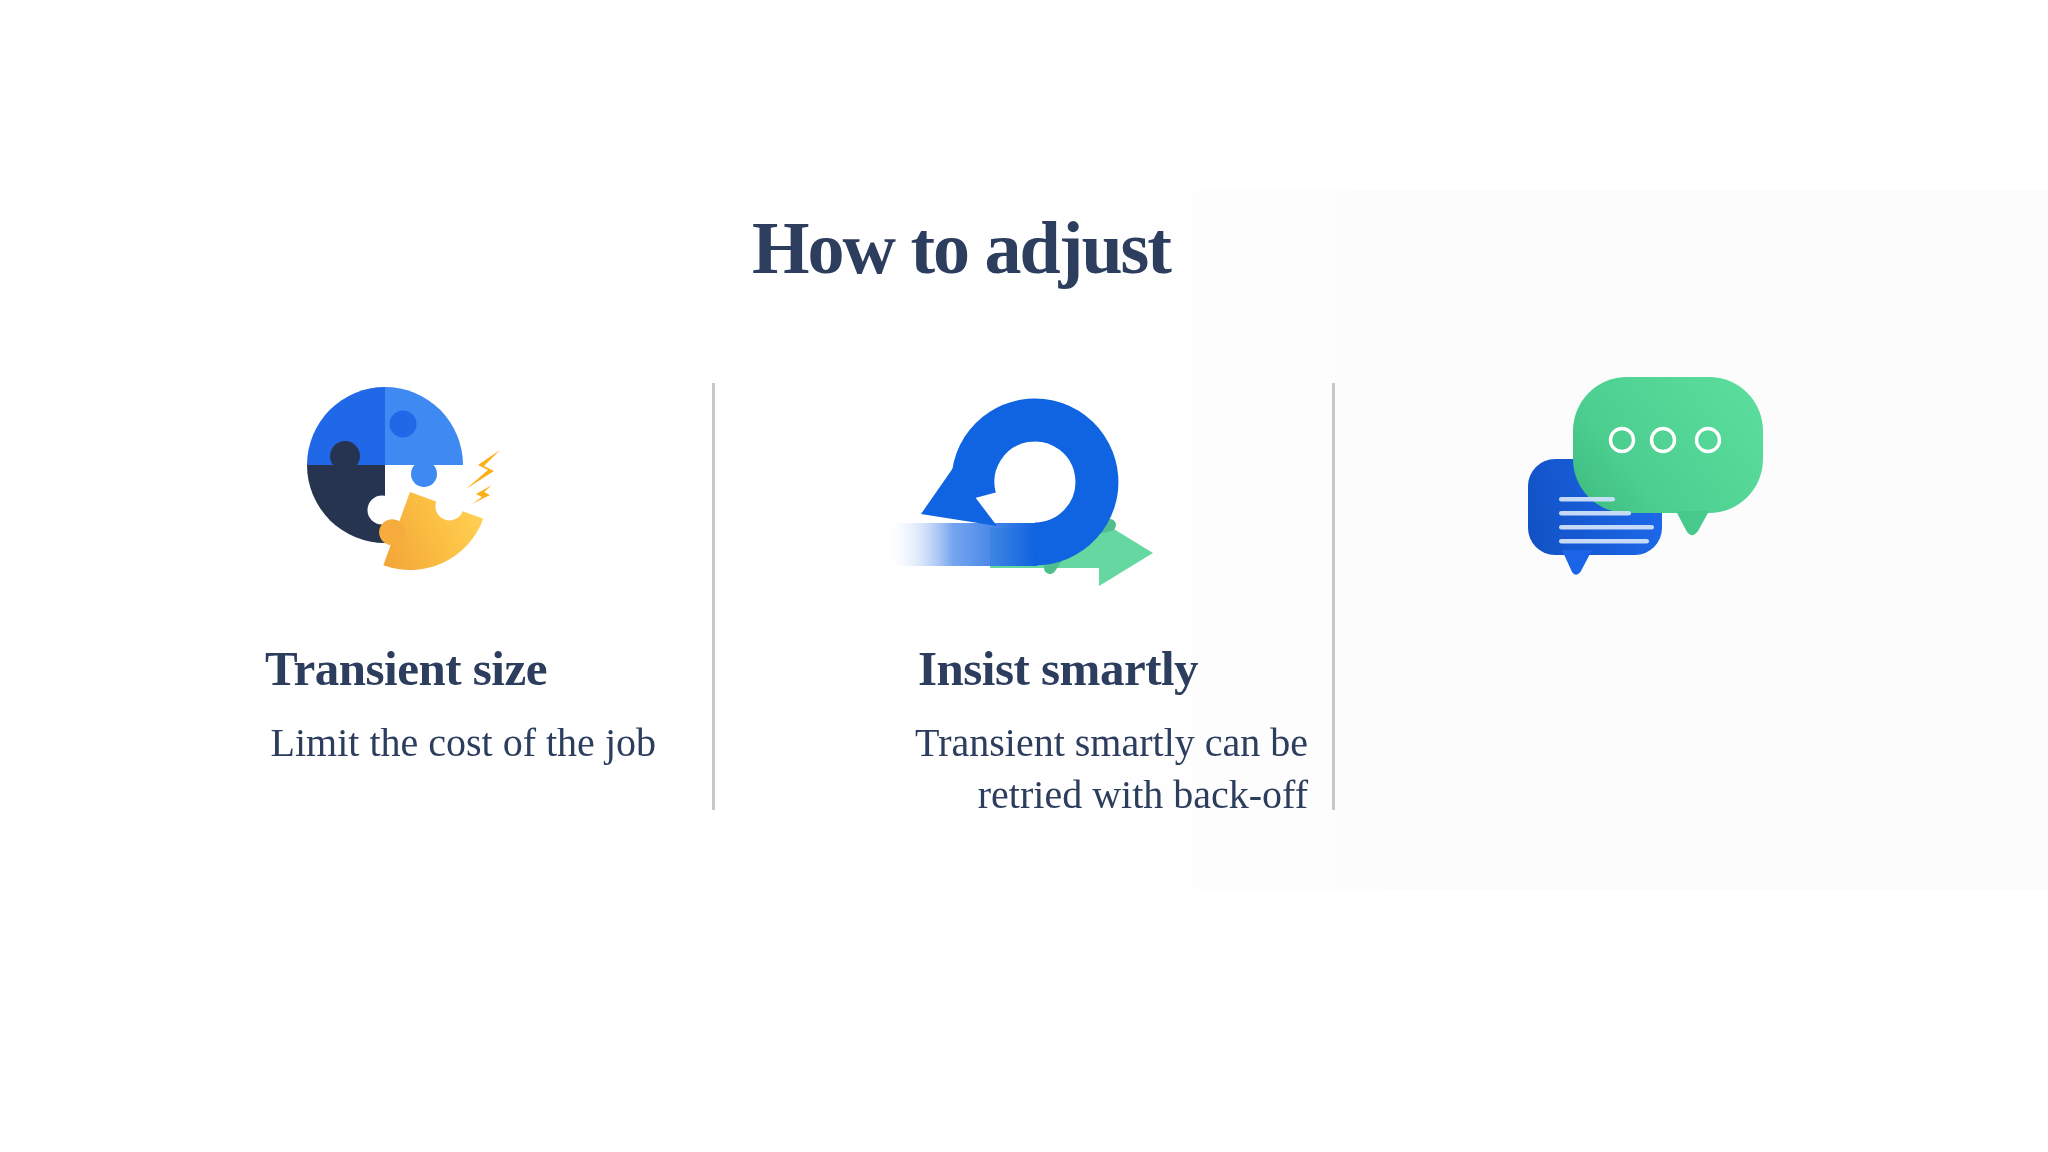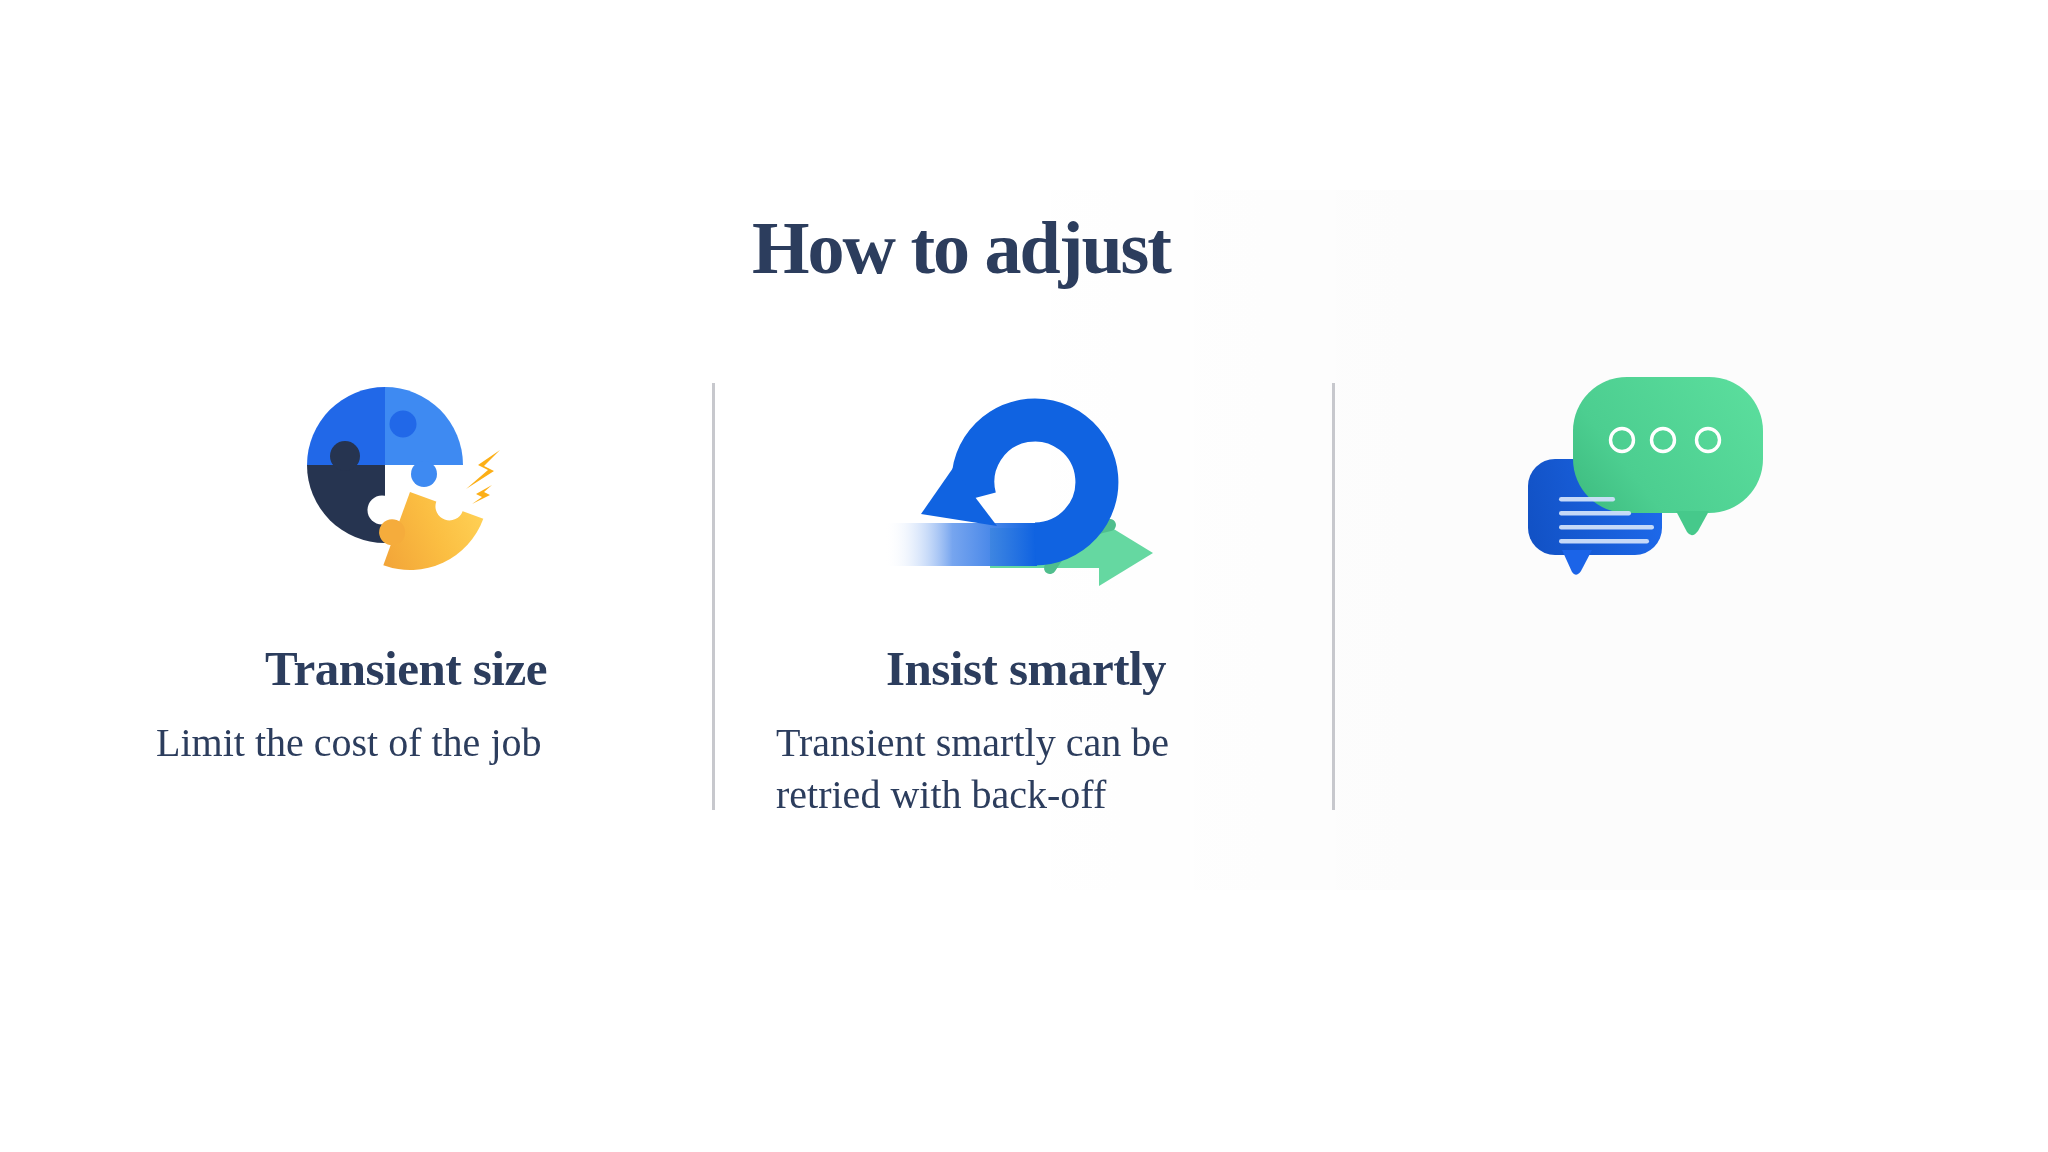--- a/index.html
+++ b/index.html
@@ -12,29 +12,29 @@
     background:linear-gradient(90deg,rgba(0,0,0,0) 0%,rgba(0,0,0,0.012) 40%);
     pointer-events:none;
   }
   .slide-title{
     position:absolute;top:156px;left:961px;transform:translateX(-50%);
     font-size:74px;font-weight:700;letter-spacing:-2px;white-space:nowrap;
     color:#2C3D5D;
   }
   .col{position:absolute;top:0;width:620px;height:1152px;}
   .col-1{left:96px;}
-  .col-2{left:716px;}
+  .col-2{left:748px;}
   .col-3{left:1336px;}
   .card-heading{
     position:absolute;top:640px;left:0;width:100%;text-align:center;
     font-size:49px;font-weight:700;letter-spacing:-0.5px;color:#2C3D5D;white-space:nowrap;
   }
   .card-desc{
     position:absolute;top:717px;left:50%;transform:translateX(-50%);
-    width:500px;text-align:left;font-size:40px;line-height:52px;color:#2C3D5D;
+    width:500px;text-align:right;font-size:40px;line-height:52px;color:#2C3D5D;
   }
   .divider{
     position:absolute;top:383px;width:3px;height:427px;background:#C7C8CD;
   }
   .divider-1{left:712px;}
   .divider-2{left:1332px;}
   .icon-svg{position:absolute;display:block;}
   .icon-puzzle{left:300px;top:380px;}
   .icon-retry{left:885px;top:390px;}
   .icon-chat{left:1520px;top:370px;}

